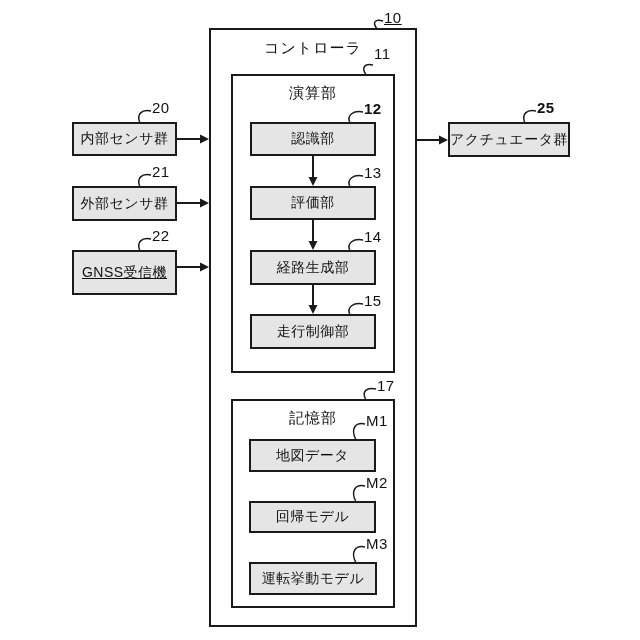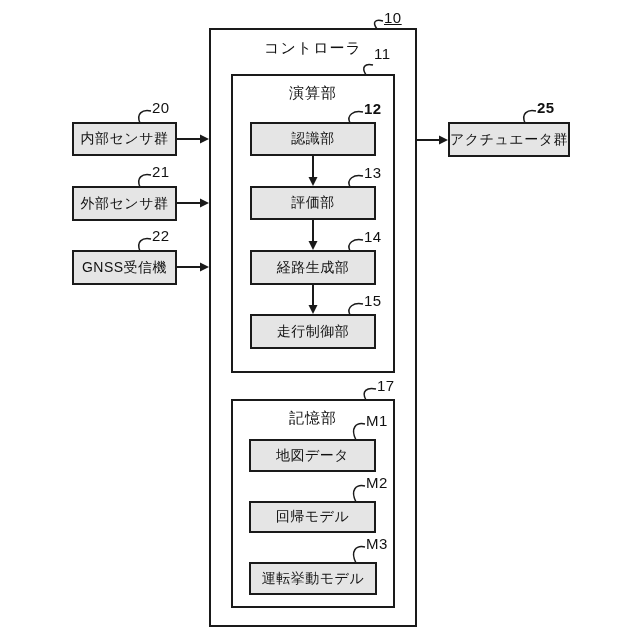--- a/index.html
+++ b/index.html
@@ -32,21 +32,21 @@
   #box-recognition{left:250px;top:122px;width:126px;height:34px;}
   #box-evaluation{left:250px;top:186px;width:126px;height:34px;}
   #box-route{left:250px;top:250px;width:126px;height:35px;}
   #box-travel{left:250px;top:314px;width:126px;height:35px;}
   #box-storage{left:231px;top:399px;width:164px;height:209px;}
   #box-map{left:249px;top:439px;width:127px;height:33px;}
   #box-regression{left:249px;top:501px;width:127px;height:32px;}
   #box-behavior{left:249px;top:562px;width:128px;height:33px;}
   #box-internal{left:72px;top:122px;width:105px;height:34px;}
   #box-external{left:72px;top:186px;width:105px;height:35px;}
-  #box-gnss{left:72px;top:250px;width:105px;height:35px;}
+  #box-gnss{left:72px;top:250px;width:105px;height:45px;text-decoration:underline;}
   #box-actuator{left:448px;top:122px;width:122px;height:35px;}
   #ref-10{left:384px;top:9px;text-decoration:underline;}
   #ref-11{left:374px;top:45px;}
   #ref-12{left:364px;top:100px;font-weight:bold;}
   #ref-13{left:364px;top:164px;}
   #ref-14{left:364px;top:228px;}
   #ref-15{left:364px;top:292px;}
   #ref-17{left:377px;top:377px;}
   #ref-m1{left:366px;top:412px;}
   #ref-m2{left:366px;top:474px;}

